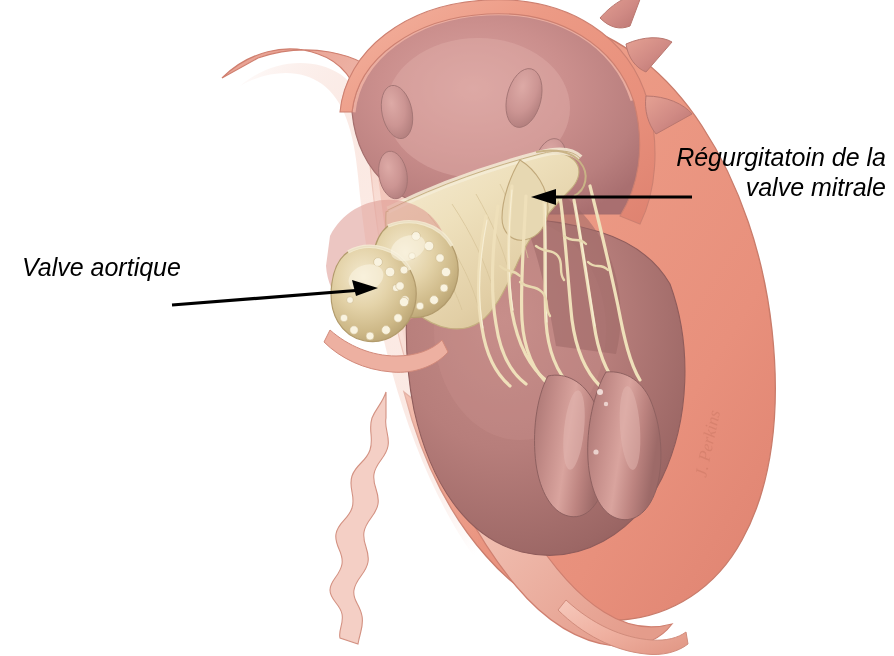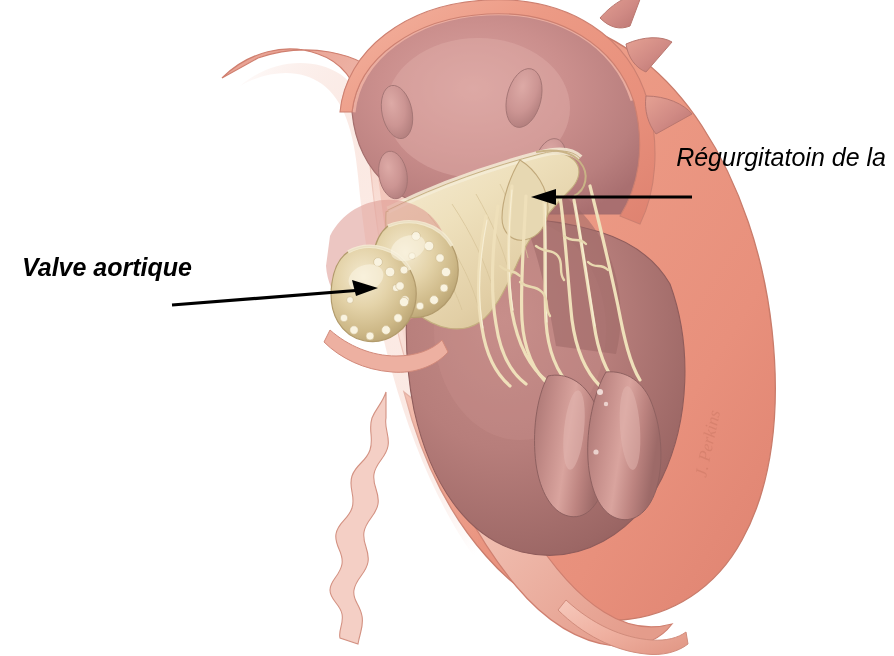--- a/index.html
+++ b/index.html
@@ -30,21 +30,20 @@
     font-style: italic;
     font-size: 25px;
     line-height: 30px;
     color: #000000;
     white-space: nowrap;
   }
   #label-aortic {
     left: 22px;
     top: 252px;
     text-align: right;
-    font-weight: bold;
   }
   #label-mitral {
     right: 8px;
     top: 142px;
     text-align: right;
   }
   .callout .ln {
     display: block;
   }
 </style>
@@ -357,15 +356,16 @@
       <polygon points="531,197 556,189 556,205" fill="#000000"></polygon>
     </g>
   </svg>
 
   <div class="callout" id="label-aortic">
     <span class="ln">Valve aortique</span>
   </div>
 
   <div class="callout" id="label-mitral">
     <span class="ln">Régurgitatoin de la</span>
+    <span class="ln">valve mitrale</span>
   </div>
 
 </div>
 
 </body></html>

